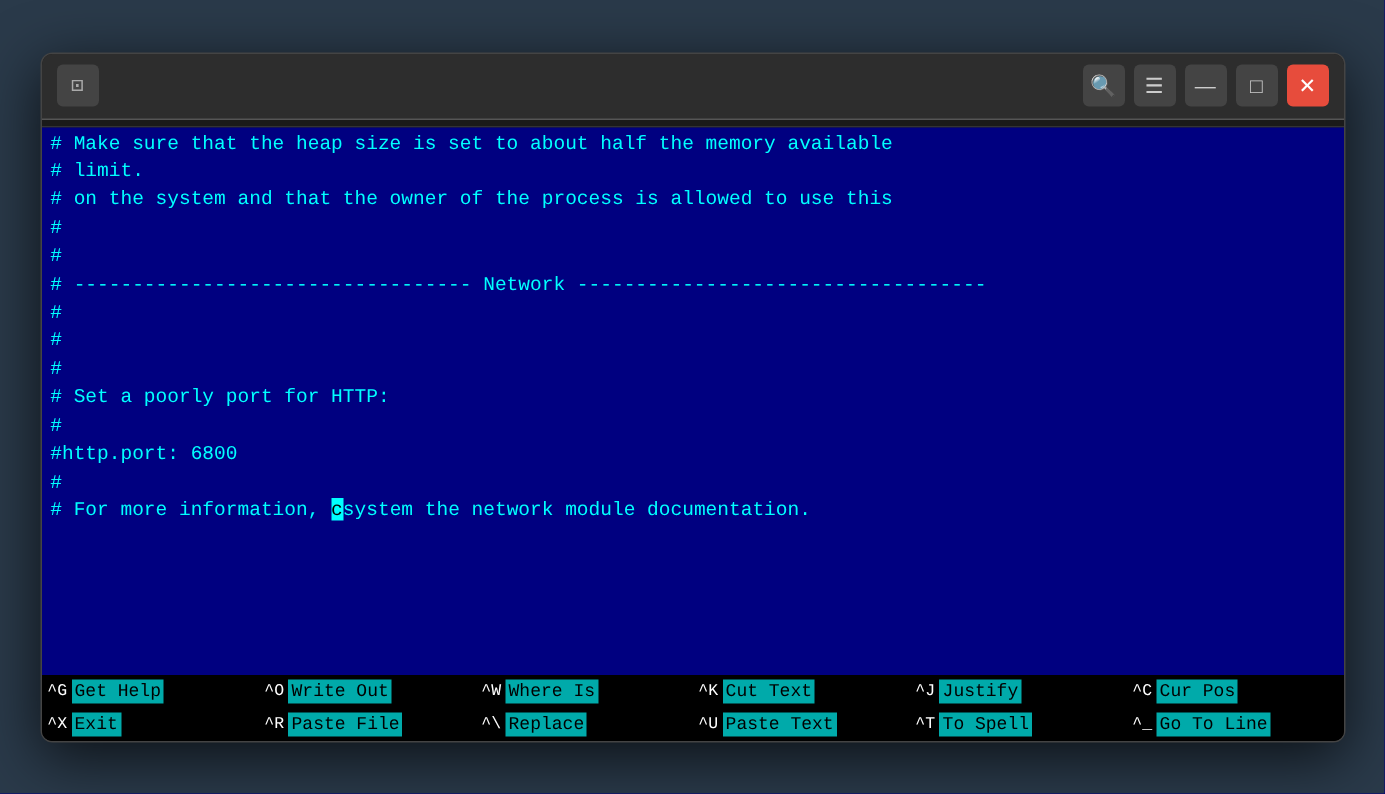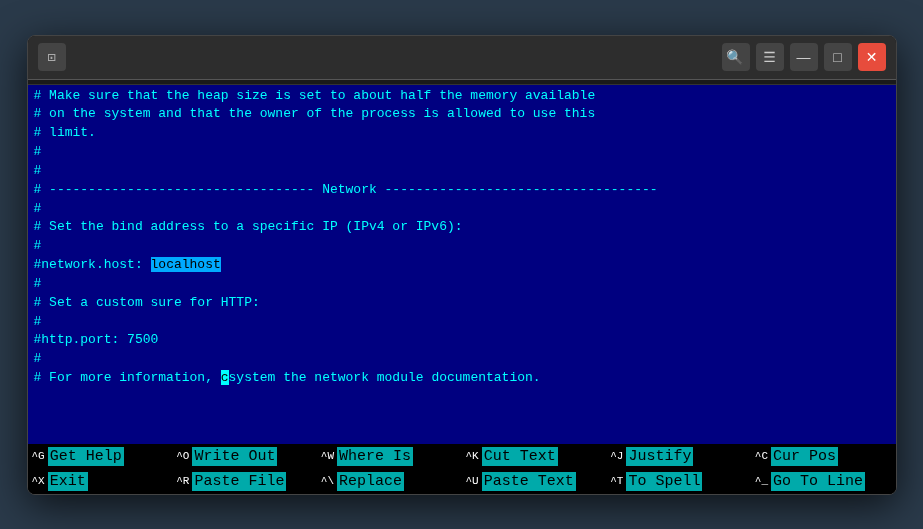--- a/index.html
+++ b/index.html
@@ -147,21 +147,21 @@
       font-size: 11px;
       white-space: nowrap;
       margin-right: 3px;
       flex-shrink: 0;
     }
 
     .shortcut-label {
       color: #000;
       background: #00aaaa;
       font-family: 'Courier New', monospace;
-      font-size: 15px;
+      font-size: 12px;
       padding: 1px 2px;
       white-space: nowrap;
       overflow: hidden;
       text-overflow: ellipsis;
     }
   </style>
 </head>
 <body>
 
 <div class="window">
@@ -179,33 +179,31 @@
   </div>
 
   <div class="nano-header">
     <span></span>
     <span></span>
     <span></span>
   </div>
 
   <div class="editor-area" id="editor-area">
   <div class="line"># Make sure that the heap size is set to about half the memory available</div>
+      <div class="line"># limit.</div>
       <div class="line"># on the system and that the owner of the process is allowed to use this</div>
-      <div class="line"># limit.</div>
       <div class="line">#</div>
       <div class="line">#</div>
       <div class="line"># ---------------------------------- Network -----------------------------------</div>
       <div class="line">#</div>
-      <div class="line"># Set the bind address to a specific IP (IPv4 or IPv6):</div>
-      <div class="line">#</div>
-      <div class="line"><span>#network.host: </span><span class="highlight">localhost</span></div>
-      <div class="line">#</div>
-      <div class="line"># Set a custom sure for HTTP:</div>
-      <div class="line">#</div>
-      <div class="line">#http.port: 7500</div>
+      <div class="line">#</div>
+      <div class="line">#</div>
+      <div class="line"># Set a poorly port for HTTP:</div>
+      <div class="line">#</div>
+      <div class="line">#http.port: 6800</div>
       <div class="line">#</div>
       <div class="cursor-line"><span># For more information, </span><span class="cursor-char">c</span><span>system the network module documentation.</span></div>
     </div>
 
   <div class="bottom-bar" id="shortcut-bar">
   <div class="shortcut-row">
         <div class="shortcut-item">
           <span class="shortcut-key">^G</span>
           <span class="shortcut-label">Get Help</span>
         </div>

